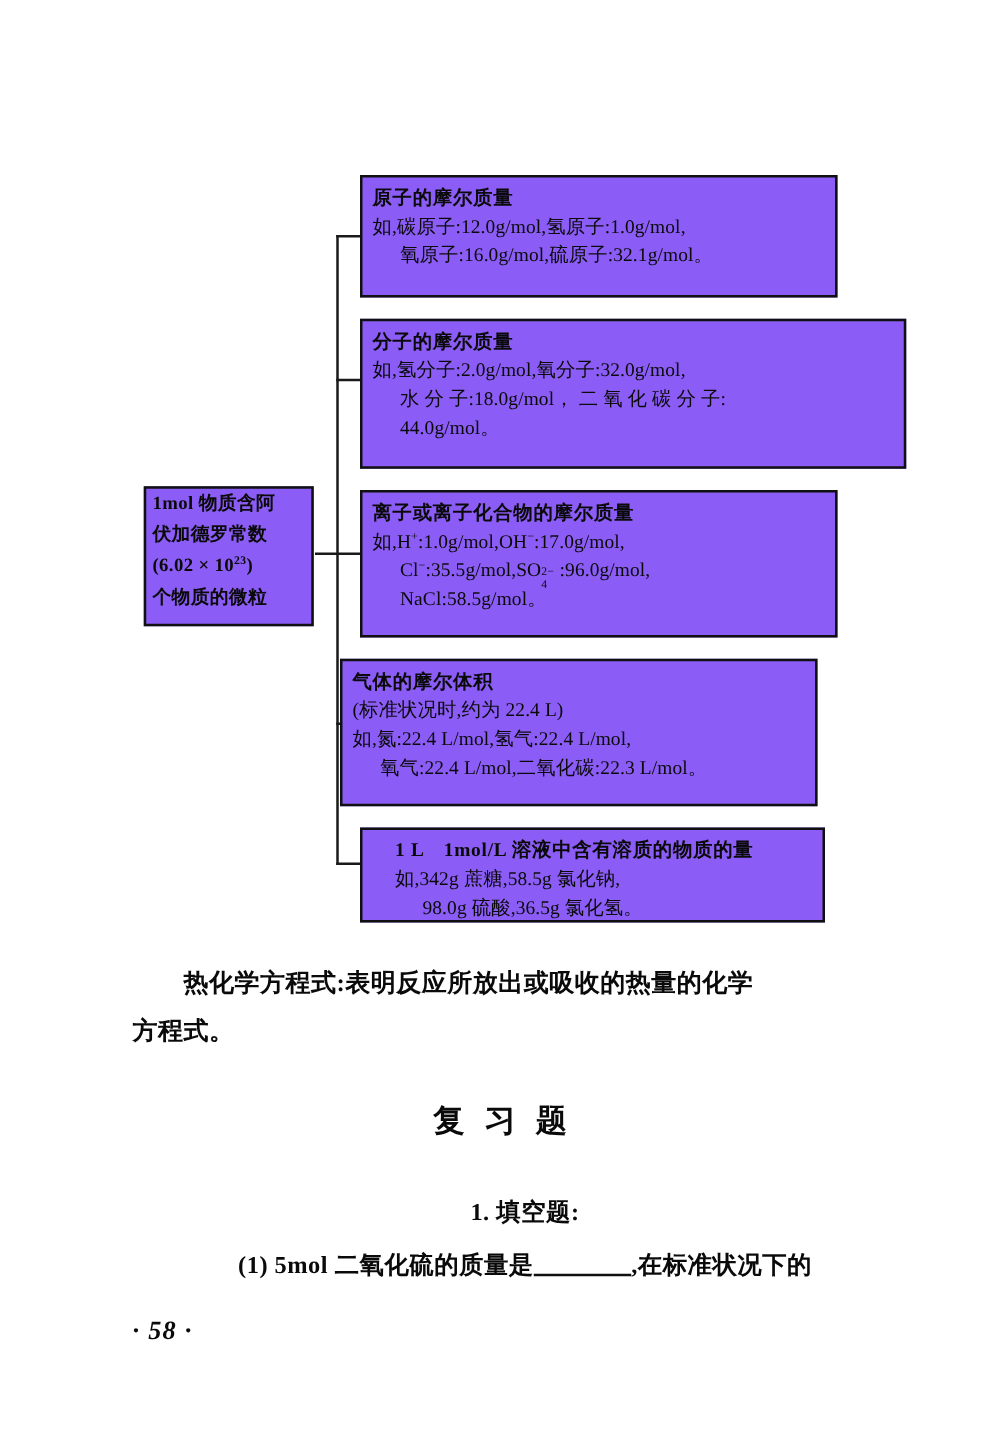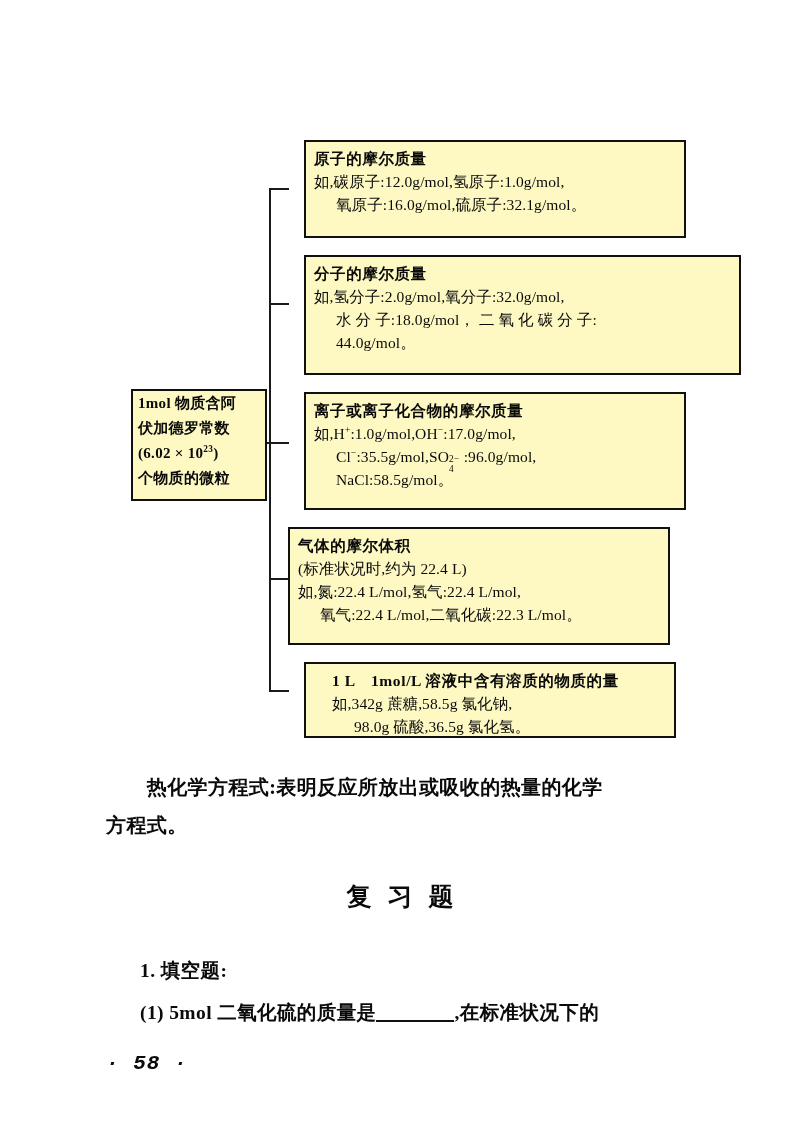--- a/index.html
+++ b/index.html
@@ -28,23 +28,22 @@
     left: 0;
     top: 0;
     width: 800px;
     height: 760px;
   }
 
   .node-box {
     position: absolute;
     border: 2px solid #101010;
     box-sizing: border-box;
-    background: #fef9c3;
+    background: #8b5cf6;
     padding: 5px 8px 4px 8px;
-    margin-left: 16px;
   }
 
   .node-line {
     font-family: "Liberation Serif", "DejaVu Serif", serif;
     font-size: 15.5px;
     line-height: 23px;
     white-space: pre;
     letter-spacing: 0.1px;
   }
   .node-line.head {
@@ -152,39 +151,39 @@
   
   .exercises {
     position: absolute;
     left: 140px;
     top: 950px;
     width: 560px;
     font-size: 19.5px;
     font-weight: bold;
     line-height: 42px;
     letter-spacing: 0.4px;
+    text-align: center;
   }
   .exercises .ex-line { display: block; white-space: pre; }
   .blank-fill {
     display: inline-block;
     width: 78px;
     border-bottom: 2px solid #101010;
     vertical-align: -3px;
   }
 
   
   .page-number {
     position: absolute;
     left: 106px;
     top: 1052px;
     font-size: 21px;
     font-style: italic;
     font-weight: bold;
     letter-spacing: 1px;
-    font-family: Liberation Mono, monospace;
   }
 </style>
 </head>
 <body>
 
 <div class="page">
 
   <div class="diagram">
 
     <div class="spine"></div>

